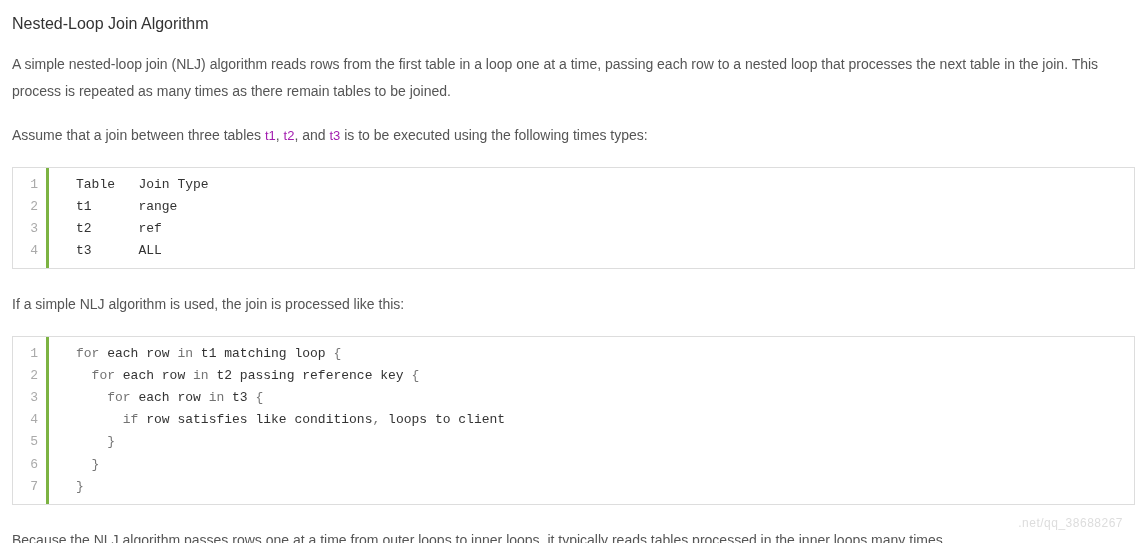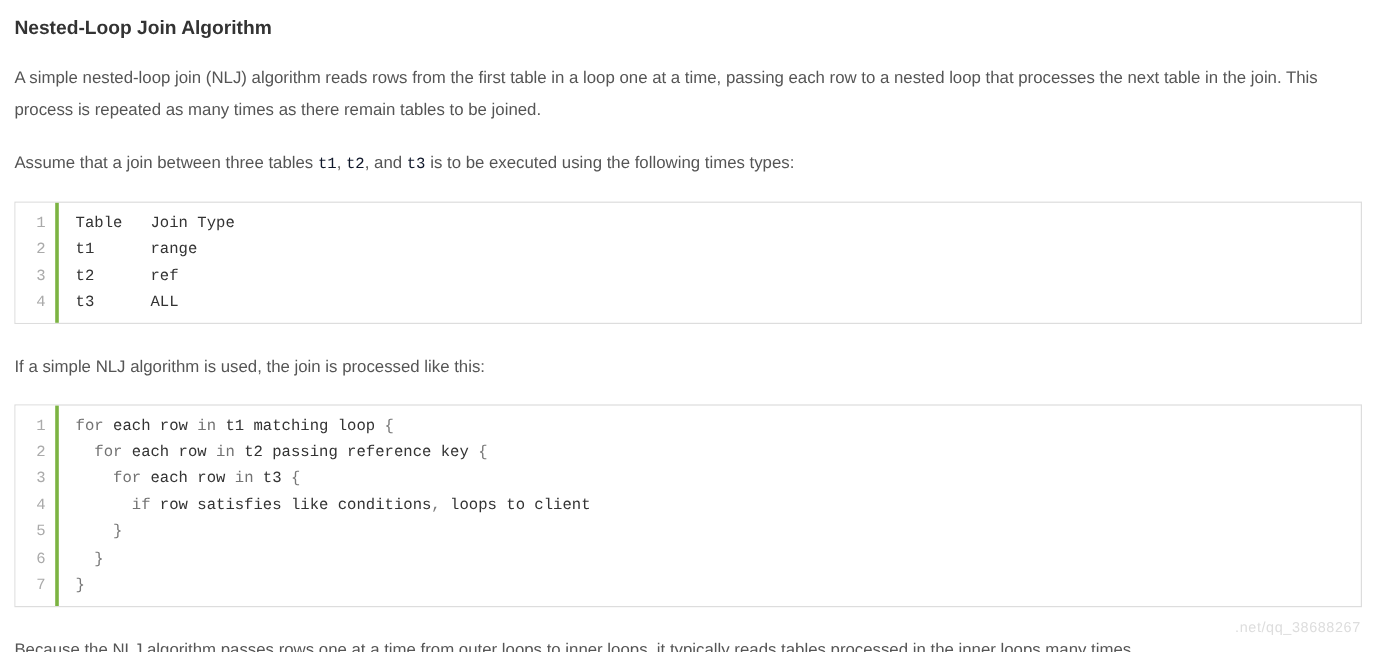--- a/index.html
+++ b/index.html
@@ -11,34 +11,34 @@
       font-family: -apple-system, BlinkMacSystemFont, "Segoe UI", Helvetica, Arial, sans-serif;
       font-size: 14px;
       color: #555;
       background: #fff;
       padding: 10px 12px;
       width: 1147px;
       line-height: 1.7;
     }
     h3.section-title {
       font-size: 16px;
-      font-weight: 700;
+      font-weight: 400;
       color: #333;
       margin-bottom: 14px;
     }
     p.body-text {
       font-size: 14px;
       color: #555;
       margin-bottom: 18px;
       line-height: 1.9;
     }
     code.inline {
-      font-family: Liberation Mono, monospace;
+      font-family: Liberation Sans, sans-serif;
       font-size: 13px;
-      color: #0f172a;
+      color: #a21caf;
     }
     .code-block {
       border: 1px solid #ddd;
       background: #fff;
       margin: 8px 0 22px 0;
       display: flex;
       font-family: "Courier New", Courier, monospace;
       font-size: 13px;
       line-height: 1.7;
     }
@@ -53,27 +53,28 @@
     }
     .gutter .ln {
       display: block;
     }
     .code-content {
       padding: 6px 14px;
       color: #333;
       white-space: pre;
       flex: 1;
       overflow-x: auto;
+      margin-left: 13px;
     }
     .kw { color: #737373; }
     .op { color: #777; }
     .watermark {
       position: fixed;
       bottom: 10px;
-      right: 13px;
+      right: 24px;
       font-size: 12px;
       color: #ddd;
       letter-spacing: 0.5px;
       pointer-events: none;
     }
   </style>
 </head>
 <body>
 
 <h3 class="section-title">Nested-Loop Join Algorithm</h3>

